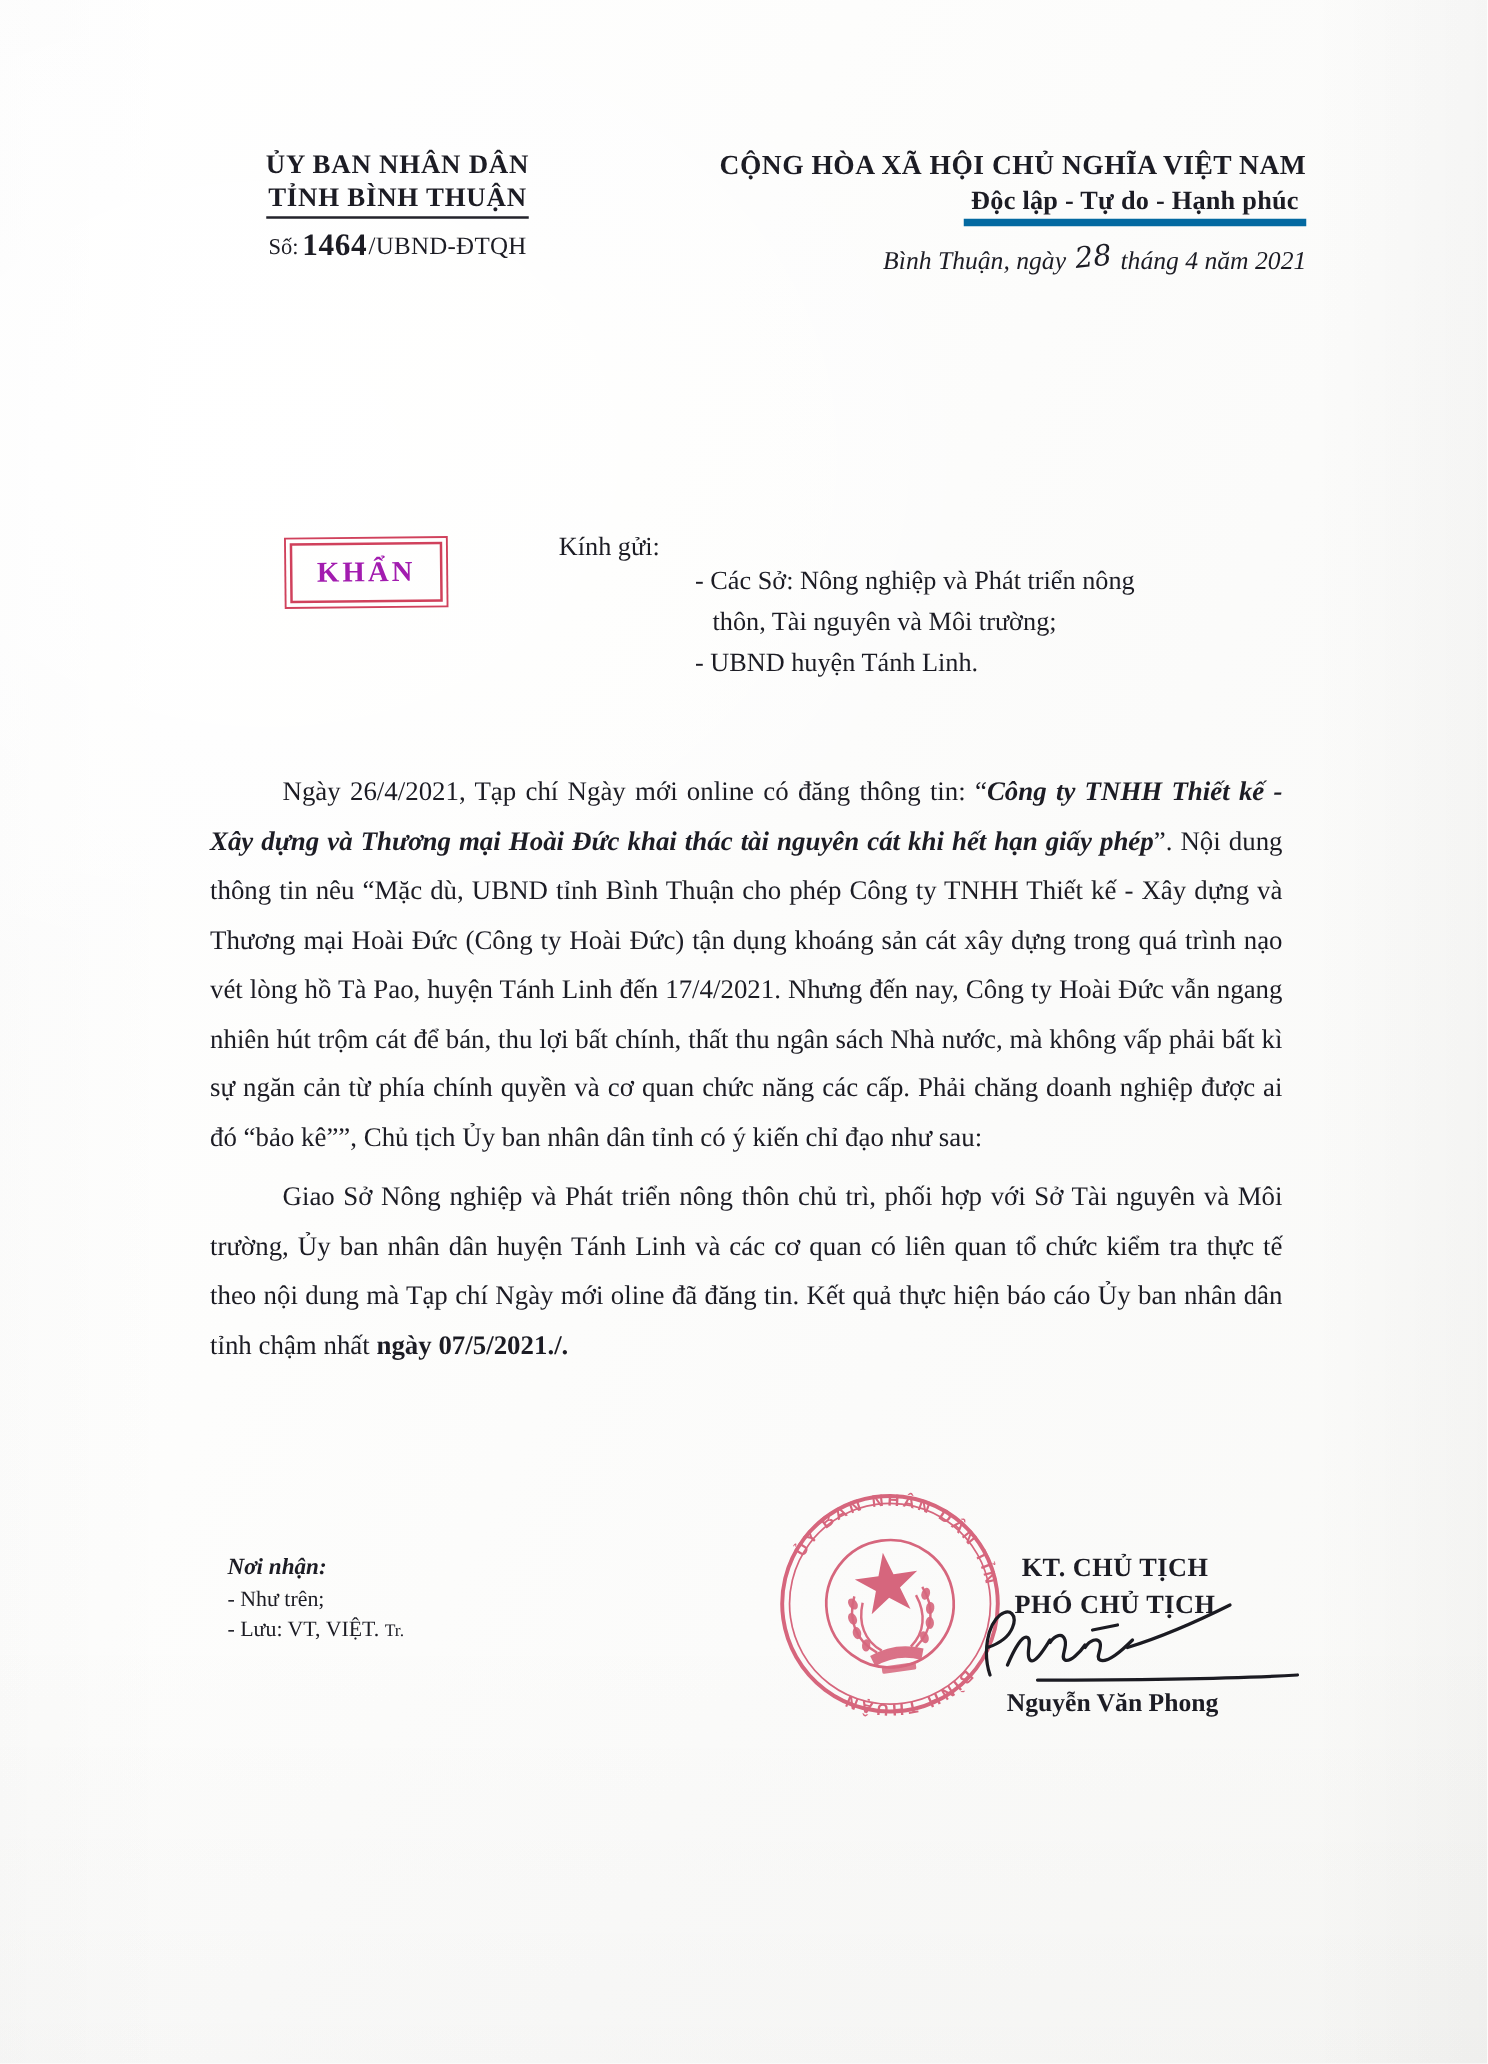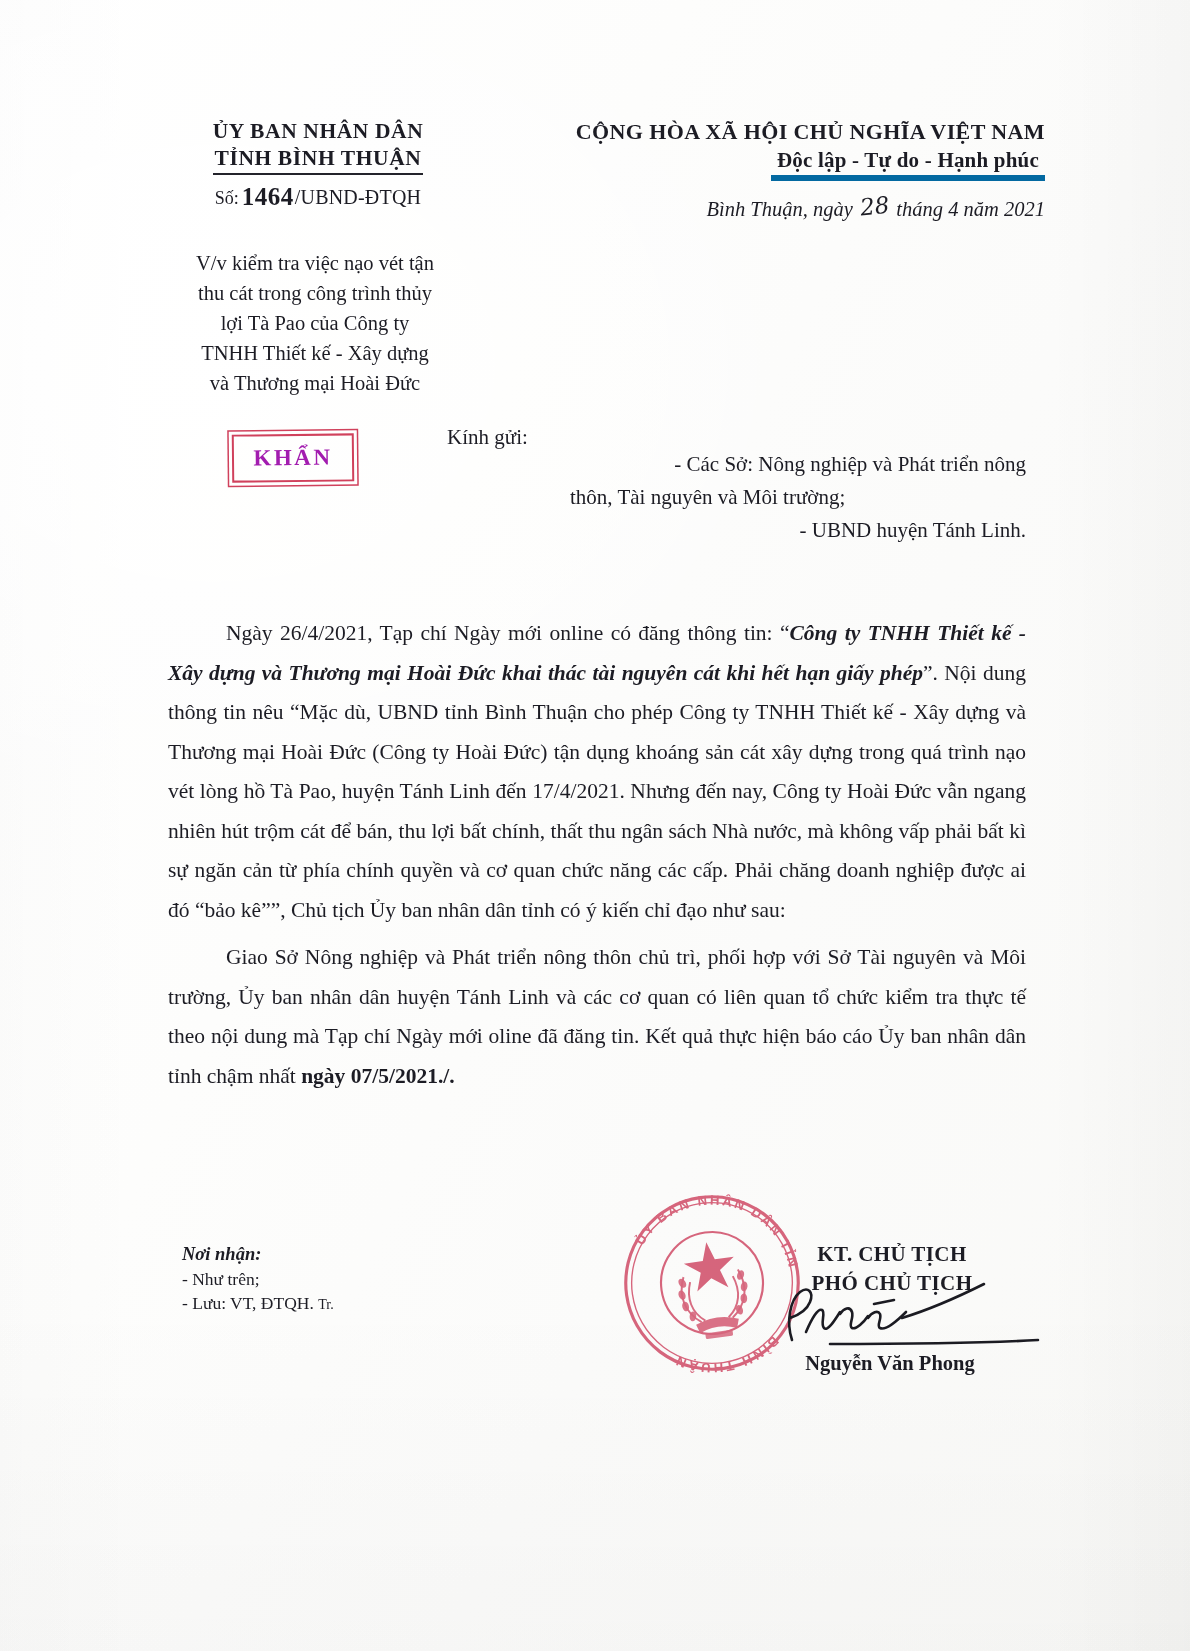--- a/index.html
+++ b/index.html
@@ -169,21 +169,21 @@
     font-size: 21px;
   }
   .kg-list {
     position: absolute;
     left: 556px;
     top: 448px;
     width: 470px;
     font-size: 21px;
     line-height: 33px;
   }
-  .kg-list .item { text-indent: 0; text-align: right; }
+  .kg-list .item { text-indent: 0; }
   .kg-list .cont { padding-left: 14px; }
 
   
   .body {
     position: absolute;
     left: 168px;
     top: 614px;
     width: 858px;
     font-size: 21.5px;
     line-height: 39.5px;
@@ -286,27 +286,20 @@
         <span>Bình Thuận, ngày</span>
         <span class="hand-day">28</span>
         <span>tháng</span>
         <span>4</span>
         <span>năm</span>
         <span>2021</span>
       </div>
     </div>
   </div>
 
-  <div class="subject">
-    <div class="ln l1">V/v kiểm tra việc nạo vét tận</div>
-    <div class="ln">thu cát trong công trình thủy</div>
-    <div class="ln">lợi Tà Pao của Công ty</div>
-    <div class="ln">TNHH Thiết kế - Xây dựng</div>
-    <div class="ln">và Thương mại Hoài Đức</div>
-  </div>
 
   <div class="khan">
     <span>KHẨN</span>
   </div>
 
   <div class="kg-label">Kính gửi:</div>
   <div class="kg-list">
     <div class="item">- Các Sở: Nông nghiệp và Phát triển nông</div>
     <div class="cont">thôn, Tài nguyên và Môi trường;</div>
     <div class="item">- UBND huyện Tánh Linh.</div>
@@ -314,21 +307,21 @@
 
   <div class="body">
     <p><span>Ngày 26/4/2021, Tạp chí Ngày mới online có đăng thông tin: </span><span>“</span><span class="bi">Công ty TNHH Thiết kế - Xây dựng và Thương mại Hoài Đức khai thác tài nguyên cát khi hết hạn giấy phép</span><span>”</span><span>. Nội dung thông tin nêu “Mặc dù, UBND tỉnh Bình Thuận cho phép Công ty TNHH Thiết kế - Xây dựng và Thương mại Hoài Đức (Công ty Hoài Đức) tận dụng khoáng sản cát xây dựng trong quá trình nạo vét lòng hồ Tà Pao, huyện Tánh Linh đến 17/4/2021. Nhưng đến nay, Công ty Hoài Đức vẫn ngang nhiên hút trộm cát để bán, thu lợi bất chính, thất thu ngân sách Nhà nước, mà không vấp phải bất kì sự ngăn cản từ phía chính quyền và cơ quan chức năng các cấp. Phải chăng doanh nghiệp được ai đó “bảo kê””, Chủ tịch Ủy ban nhân dân tỉnh có ý kiến chỉ đạo như sau:</span></p>
 
     <p><span>Giao Sở Nông nghiệp và Phát triển nông thôn chủ trì, phối hợp với Sở Tài nguyên và Môi trường, Ủy ban nhân dân huyện Tánh Linh và các cơ quan có liên quan tổ chức kiểm tra thực tế theo nội dung mà Tạp chí Ngày mới oline đã đăng tin. Kết quả thực hiện báo cáo Ủy ban nhân dân tỉnh chậm nhất </span><span class="b">ngày 07/5/2021./.</span></p>
   </div>
 
   <div class="noinhan">
     <div class="title">Nơi nhận:</div>
     <div class="row">- Như trên;</div>
-    <div class="row"><span>- Lưu: VT, ĐTQH.</span> <span class="tiny">Tr.</span></div>
+    <div class="row"><span>- Lưu: VT, VIỆT.</span> <span class="tiny">Tr.</span></div>
   </div>
 
   <div class="signblock">
     <div class="l1">KT. CHỦ TỊCH</div>
     <div class="l2">PHÓ CHỦ TỊCH</div>
   </div>
 
   <svg class="seal" viewBox="0 0 200 200">
     <defs>
       <path id="sealArcTop" d="M 100,100 m -80,0 a 80,80 0 0 1 160,0" fill="none"></path>

